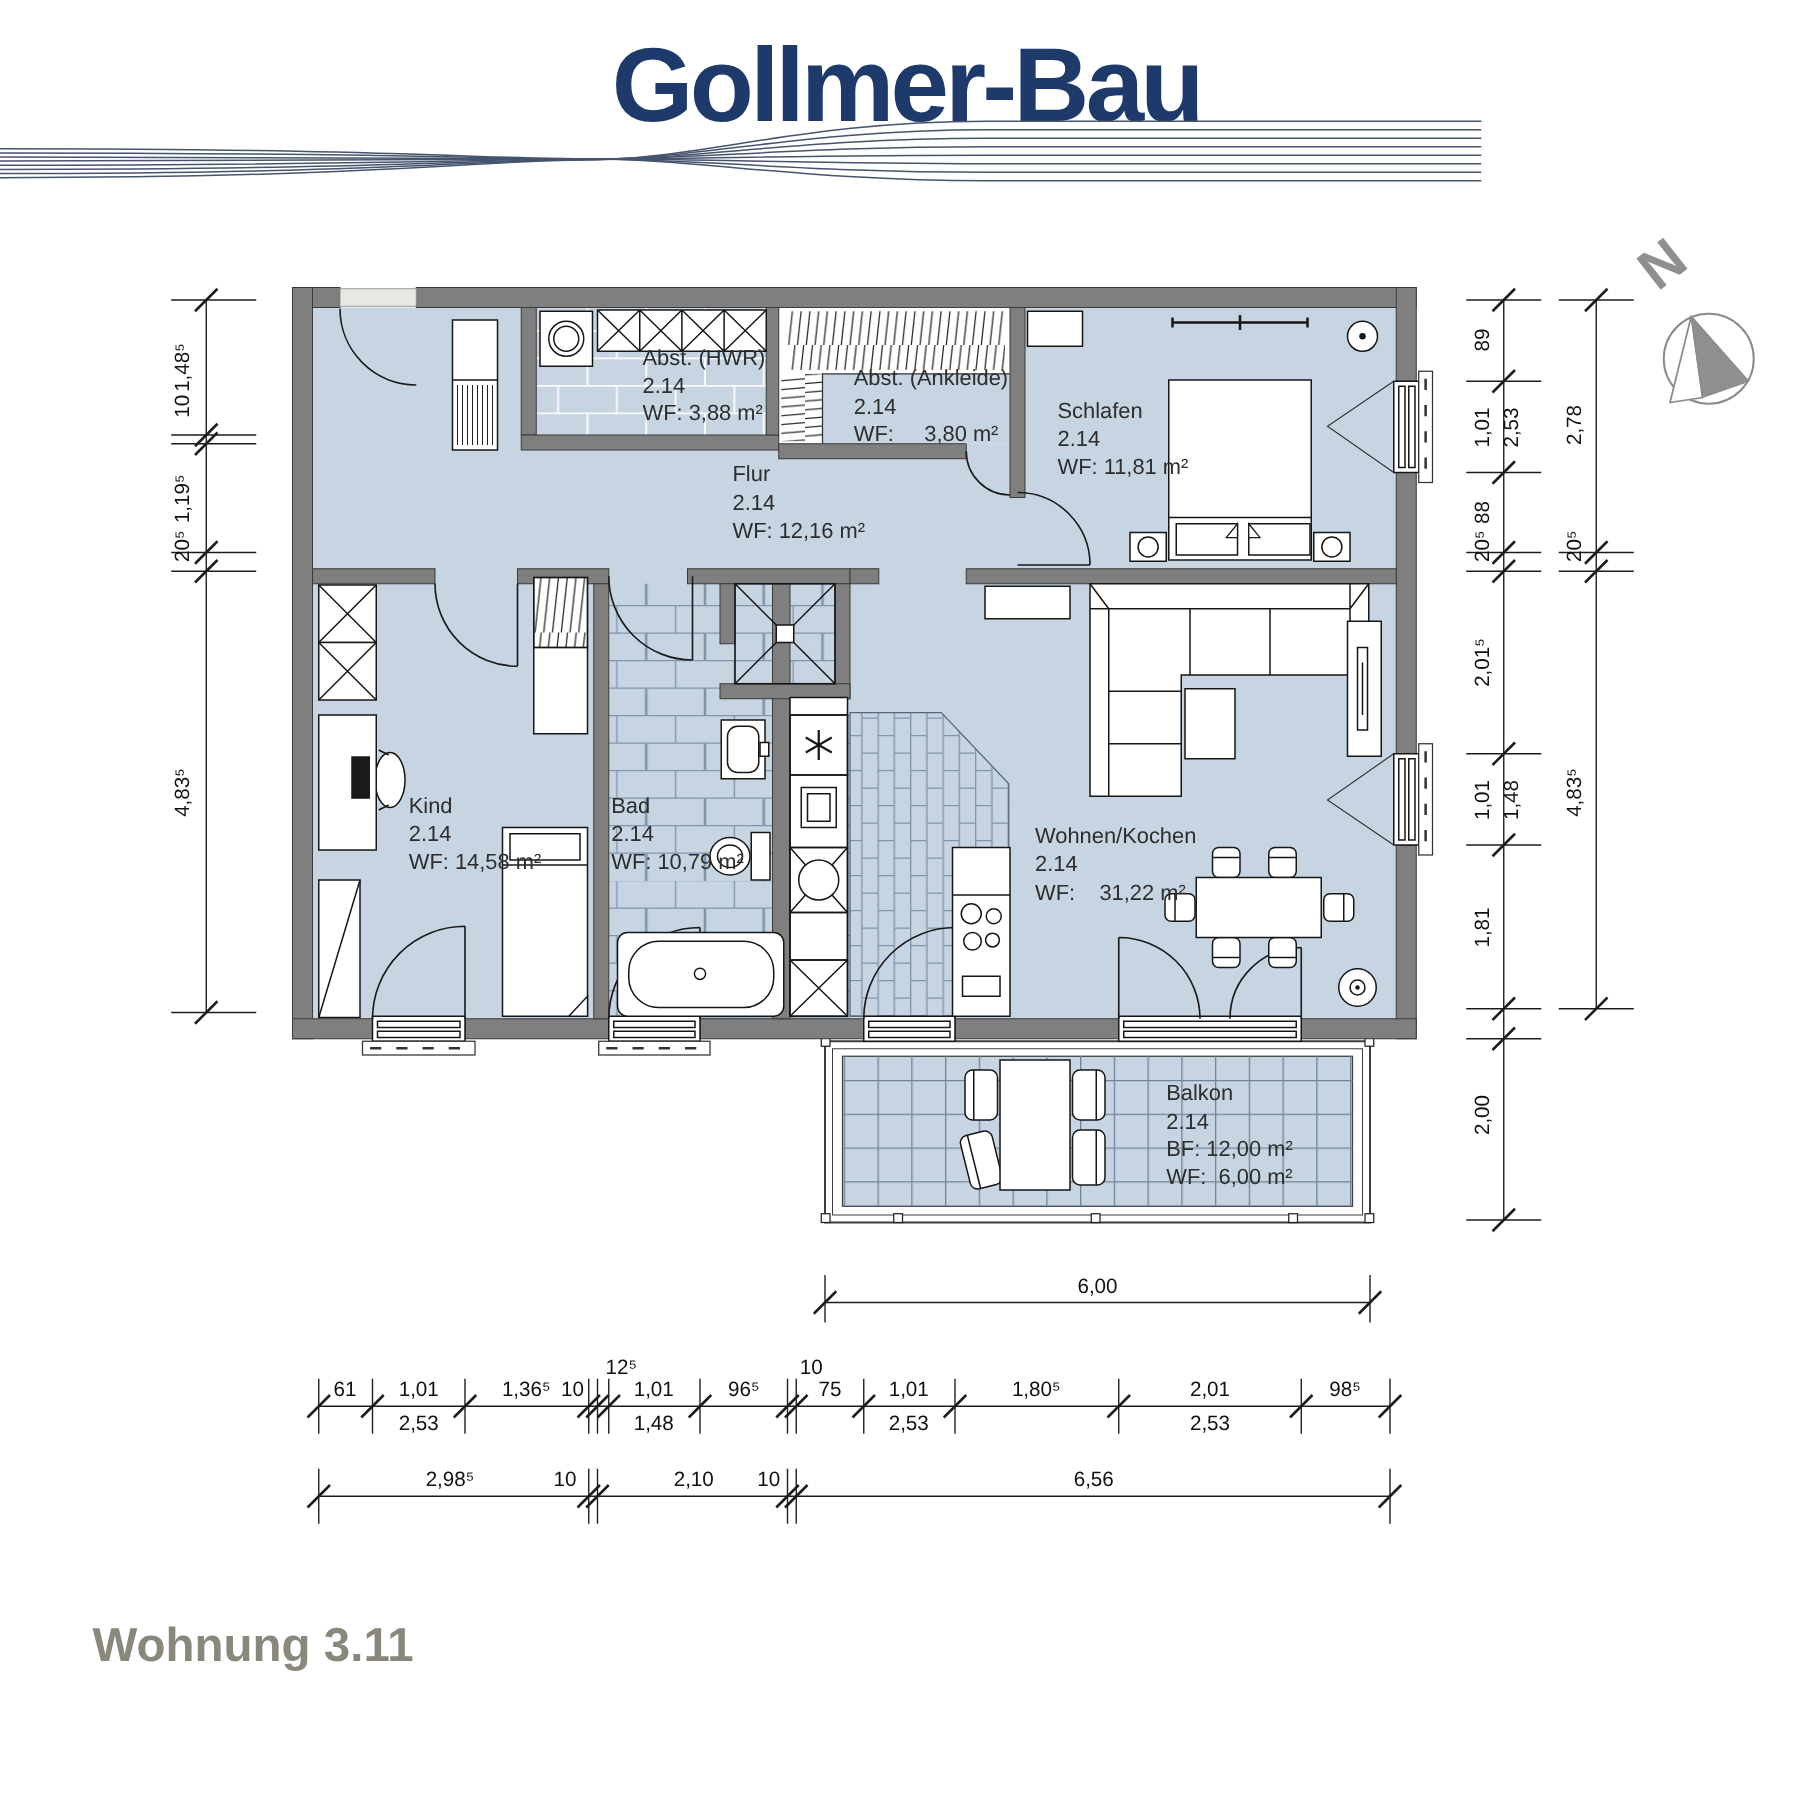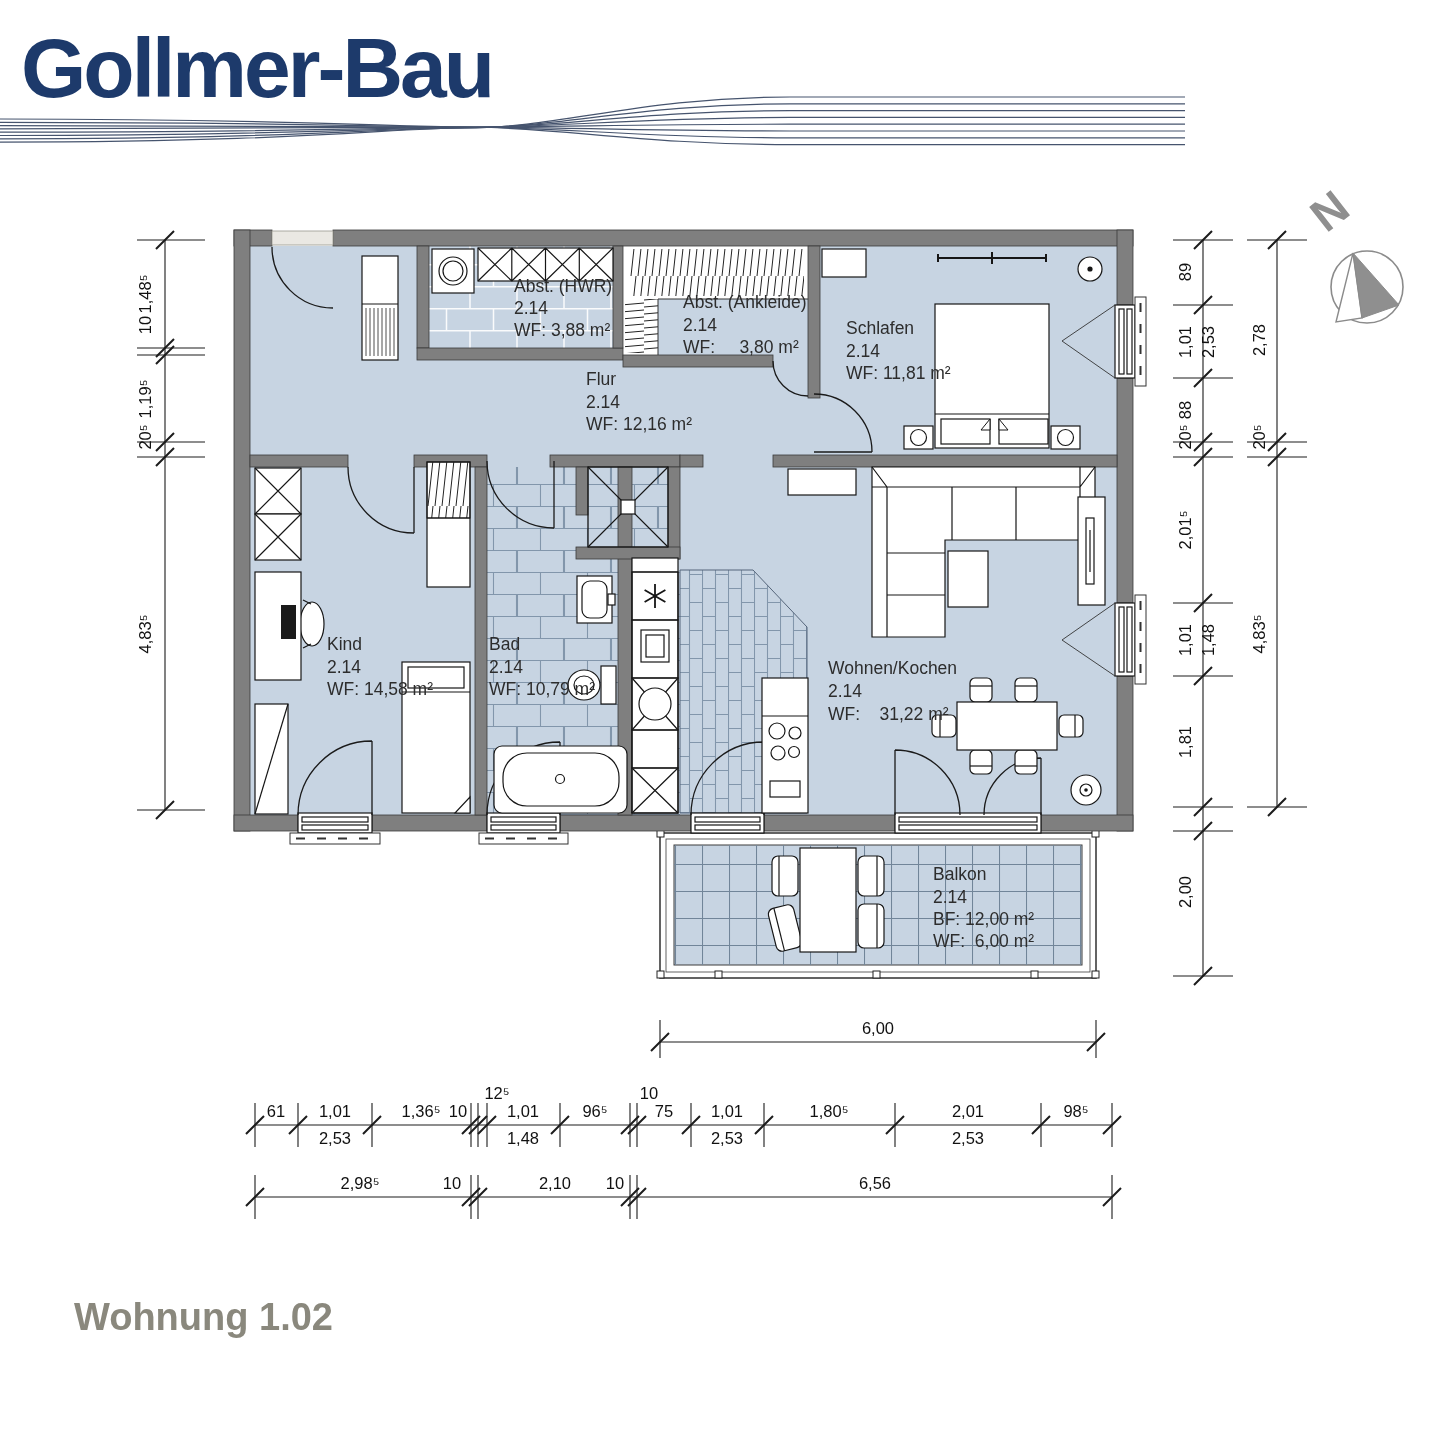--- a/index.html
+++ b/index.html
@@ -1,18 +1,18 @@
 <!DOCTYPE html>
 <html><head>
 <meta charset="utf-8">
 <style>
   html,body{margin:0;padding:0;background:#ffffff;}
   .canvas{position:relative;width:1440px;height:1440px;background:#fff;overflow:hidden;
           font-family:"Liberation Sans",sans-serif;}
-  .title{position:absolute;top:20px;left:0;width:100%;padding-left:21px;
+  .title{position:absolute;top:20px;left:0;width:100%;text-align:center;padding-left:10px;
          box-sizing:border-box;font-size:84px;font-weight:800;letter-spacing:-3px;color:#1d3a6b;}
   .footer{position:absolute;top:1296px;left:74px;font-size:38px;font-weight:700;color:#8a887d;}
   svg{position:absolute;top:0;left:0;}
   svg text{font-family:"Liberation Sans",sans-serif;}
   .rl{font-size:17.5px;fill:#2d2d2d;}
   .dim{font-size:16.5px;fill:#111;}
   .wall{fill:#7f7f7f;stroke:#3a3a3a;stroke-width:0.8;}
   .furn{fill:#ffffff;stroke:#161616;stroke-width:1.2;}
   .ln{fill:none;stroke:#161616;stroke-width:1.2;}
   .arc{fill:none;stroke:#1a1a1a;stroke-width:1.3;}
@@ -466,14 +466,14 @@
     </g>
 
     <g>
       <text x="1332" y="226" transform="rotate(-38 1332 214)" text-anchor="middle" font-size="46" font-weight="600" fill="#8f8f8f">N</text>
       <circle cx="1367" cy="287" r="36" fill="none" stroke="#8b8b8b" stroke-width="1.6"></circle>
       <path d="M1353 253 L1336 322 L1362 318 Z" fill="#ffffff" stroke="#8b8b8b" stroke-width="1.4"></path>
       <path d="M1353 253 L1399 305 L1362 318 Z" fill="#8f8f8f" stroke="#8b8b8b" stroke-width="1"></path>
     </g>
   </svg>
 
-  <div class="footer">Wohnung 1.02</div>
+  <div class="footer">Wohnung 3.11</div>
 </div>
 
 </body></html>

